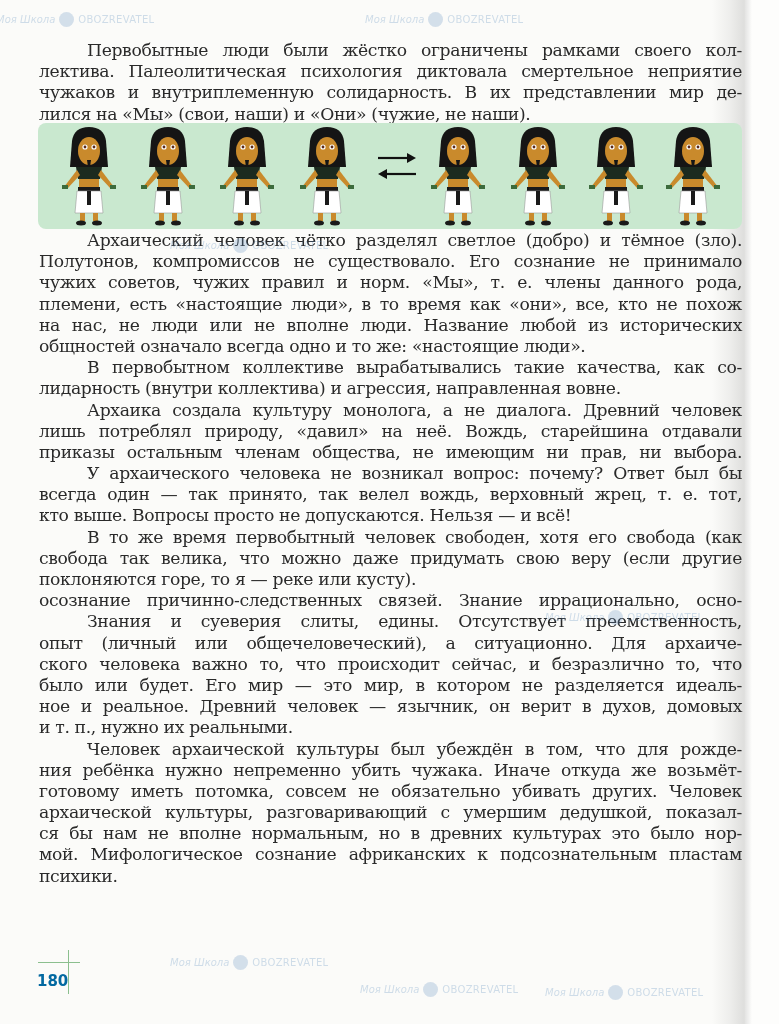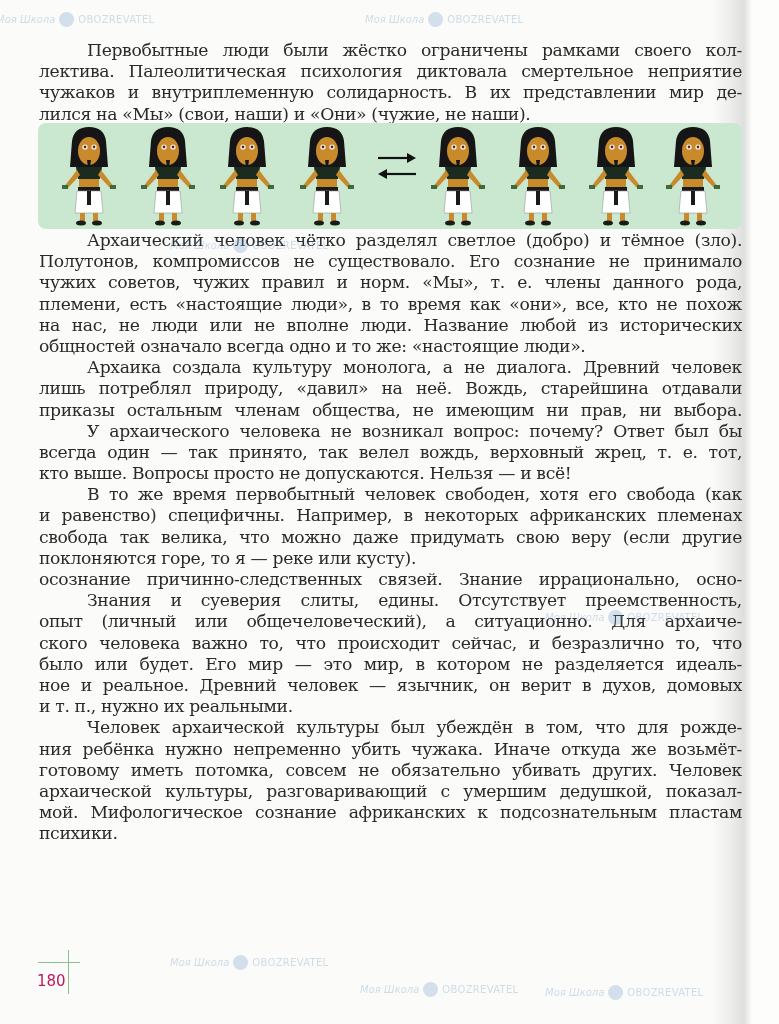--- a/index.html
+++ b/index.html
@@ -28,21 +28,21 @@
   .line.last { text-align-last: left; }
   .banner {
     position: absolute; left: 38px; top: 123px; width: 704px; height: 106px;
     background: #c9e8cf; border-radius: 8px;
   }
   .figures { position: absolute; left: 0; top: 0; width: 100%; height: 100%; }
   .arrows { position: absolute; left: 338px; top: 23px; width: 42px; height: 40px; }
   .page-number {
     position: absolute; left: 37px; top: 972px;
     font-family: "DejaVu Sans", "Liberation Sans", sans-serif;
-    font-weight: normal; font-size: 15px; color: #be185d;
+    font-weight: bold; font-size: 15px; color: #0369a1;
   }
   .pn-hline { position: absolute; left: 38px; top: 962px; width: 42px; height: 1px; background: #8bbf8e; }
   .pn-vline { position: absolute; left: 68px; top: 950px; width: 1px; height: 44px; background: #8bbf8e; }
   .watermark {
     position: absolute; font-family: "DejaVu Sans", "Liberation Sans", sans-serif;
     font-size: 10px; color: rgba(90,140,190,0.28); white-space: nowrap; font-style: italic;
     display: flex; align-items: center; gap: 4px; pointer-events: none;
   }
   .wm-logo { width: 15px; height: 15px; border-radius: 50%; background: rgba(90,140,190,0.25); display: inline-block; }
   .wm-brand { font-style: normal; letter-spacing: 0.3px; }
@@ -112,49 +112,53 @@
 <div class="text-block" style="top:230px;">
   <div>
     <div class="line indent">Архаический человек чётко разделял светлое (добро) и тёмное (зло).</div>
     <div class="line">Полутонов, компромиссов не существовало. Его сознание не принимало</div>
     <div class="line">чужих советов, чужих правил и норм. «Мы», т. е. члены данного рода,</div>
     <div class="line">племени, есть «настоящие люди», в то время как «они», все, кто не похож</div>
     <div class="line">на нас, не люди или не вполне люди. Название любой из исторических</div>
     <div class="line last">общностей означало всегда одно и то же: «настоящие люди».</div>
   </div>
   <div>
+    <div class="line indent">В первобытном коллективе вырабатывались такие качества, как со-</div>
+    <div class="line last">лидарность (внутри коллектива) и агрессия, направленная вовне.</div>
+  </div>
+  <div>
     <div class="line indent">Архаика создала культуру монолога, а не диалога. Древний человек</div>
     <div class="line">лишь потреблял природу, «давил» на неё. Вождь, старейшина отдавали</div>
     <div class="line">приказы остальным членам общества, не имеющим ни прав, ни выбора.</div>
   </div>
   <div>
     <div class="line indent">У архаического человека не возникал вопрос: почему? Ответ был бы</div>
     <div class="line">всегда один — так принято, так велел вождь, верховный жрец, т. е. тот,</div>
     <div class="line last">кто выше. Вопросы просто не допускаются. Нельзя — и всё!</div>
   </div>
   <div>
     <div class="line indent">В то же время первобытный человек свободен, хотя его свобода (как</div>
-    <div class="line">и равенство) специфичны. Например, в некоторых африканских племенах</div>
     <div class="line">свобода так велика, что можно даже придумать свою веру (если другие</div>
     <div class="line last">поклоняются горе, то я — реке или кусту).</div>
   </div>
   <div>
     <div class="line">осознание причинно-следственных связей. Знание иррационально, осно-</div>
     <div class="line indent">Знания и суеверия слиты, едины. Отсутствует преемственность,</div>
     <div class="line">опыт (личный или общечеловеческий), а ситуационно. Для архаиче-</div>
     <div class="line">ского человека важно то, что происходит сейчас, и безразлично то, что</div>
     <div class="line">было или будет. Его мир — это мир, в котором не разделяется идеаль-</div>
     <div class="line">ное и реальное. Древний человек — язычник, он верит в духов, домовых</div>
     <div class="line last">и т. п., нужно их реальными.</div>
   </div>
   <div>
     <div class="line indent">Человек архаической культуры был убеждён в том, что для рожде-</div>
     <div class="line">ния ребёнка нужно непременно убить чужака. Иначе откуда же возьмёт-</div>
     <div class="line">готовому иметь потомка, совсем не обязательно убивать других. Человек</div>
     <div class="line">архаической культуры, разговаривающий с умершим дедушкой, показал-</div>
+    <div class="line">ся бы нам не вполне нормальным, но в древних культурах это было нор-</div>
     <div class="line">мой. Мифологическое сознание африканских к подсознательным пластам</div>
     <div class="line last">психики.</div>
   </div>
 </div>
 
 <div class="pn-hline"></div>
 <div class="pn-vline"></div>
 <div class="page-number">180</div>
 
 <div class="watermark" style="left:-4px; top:12px;">

